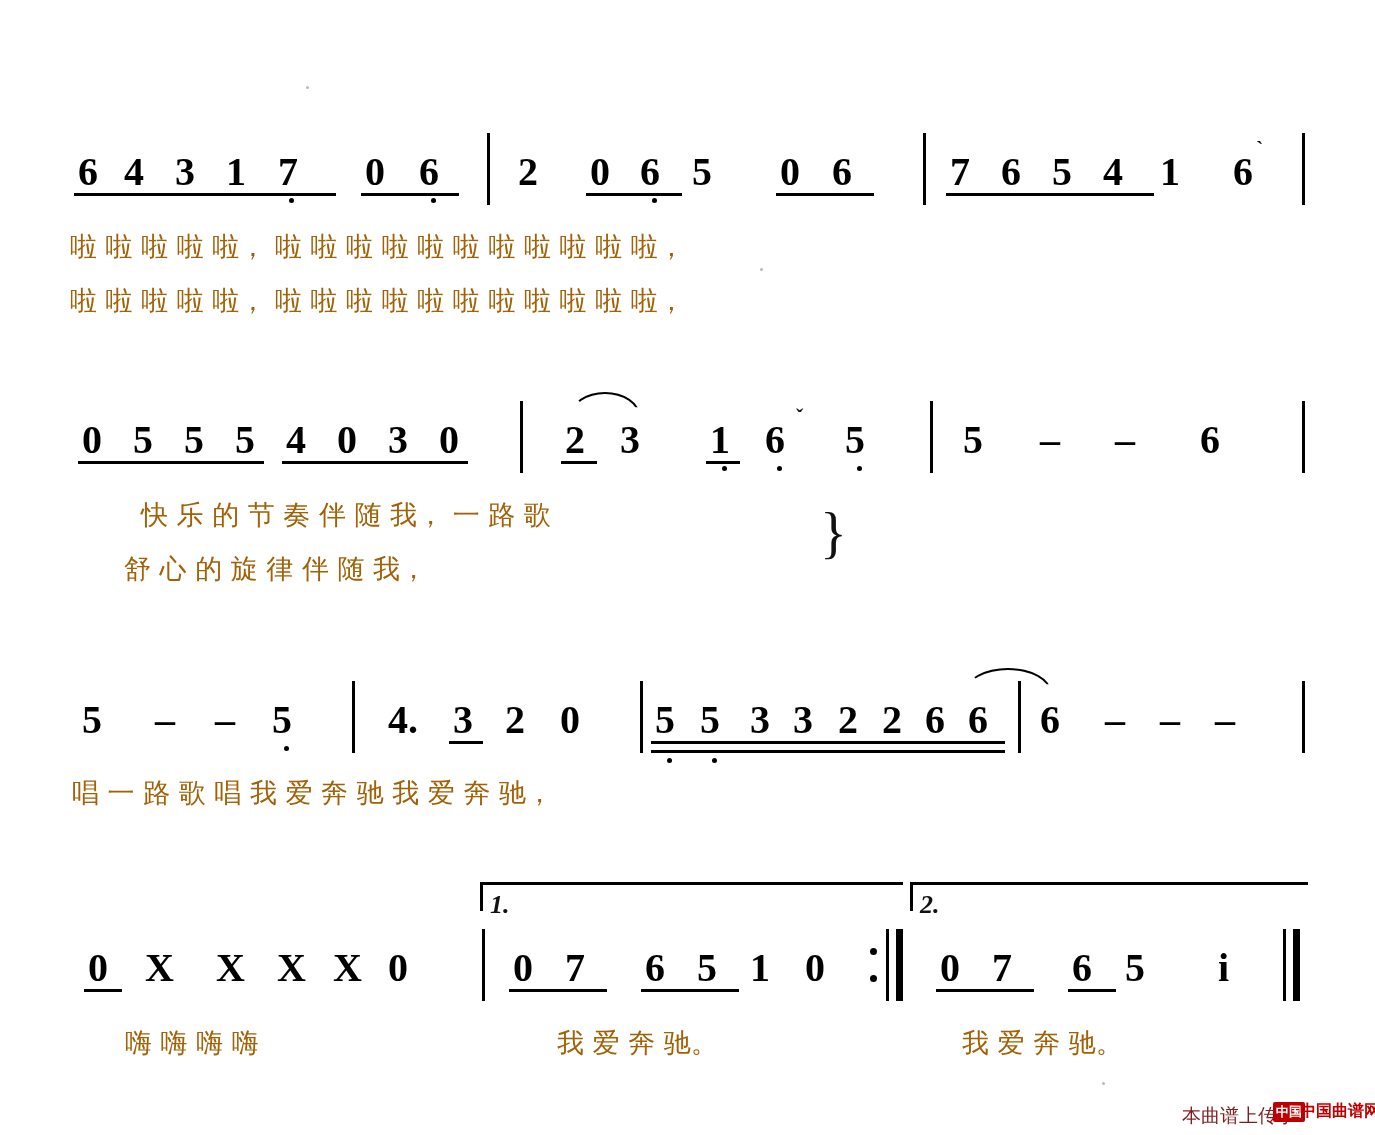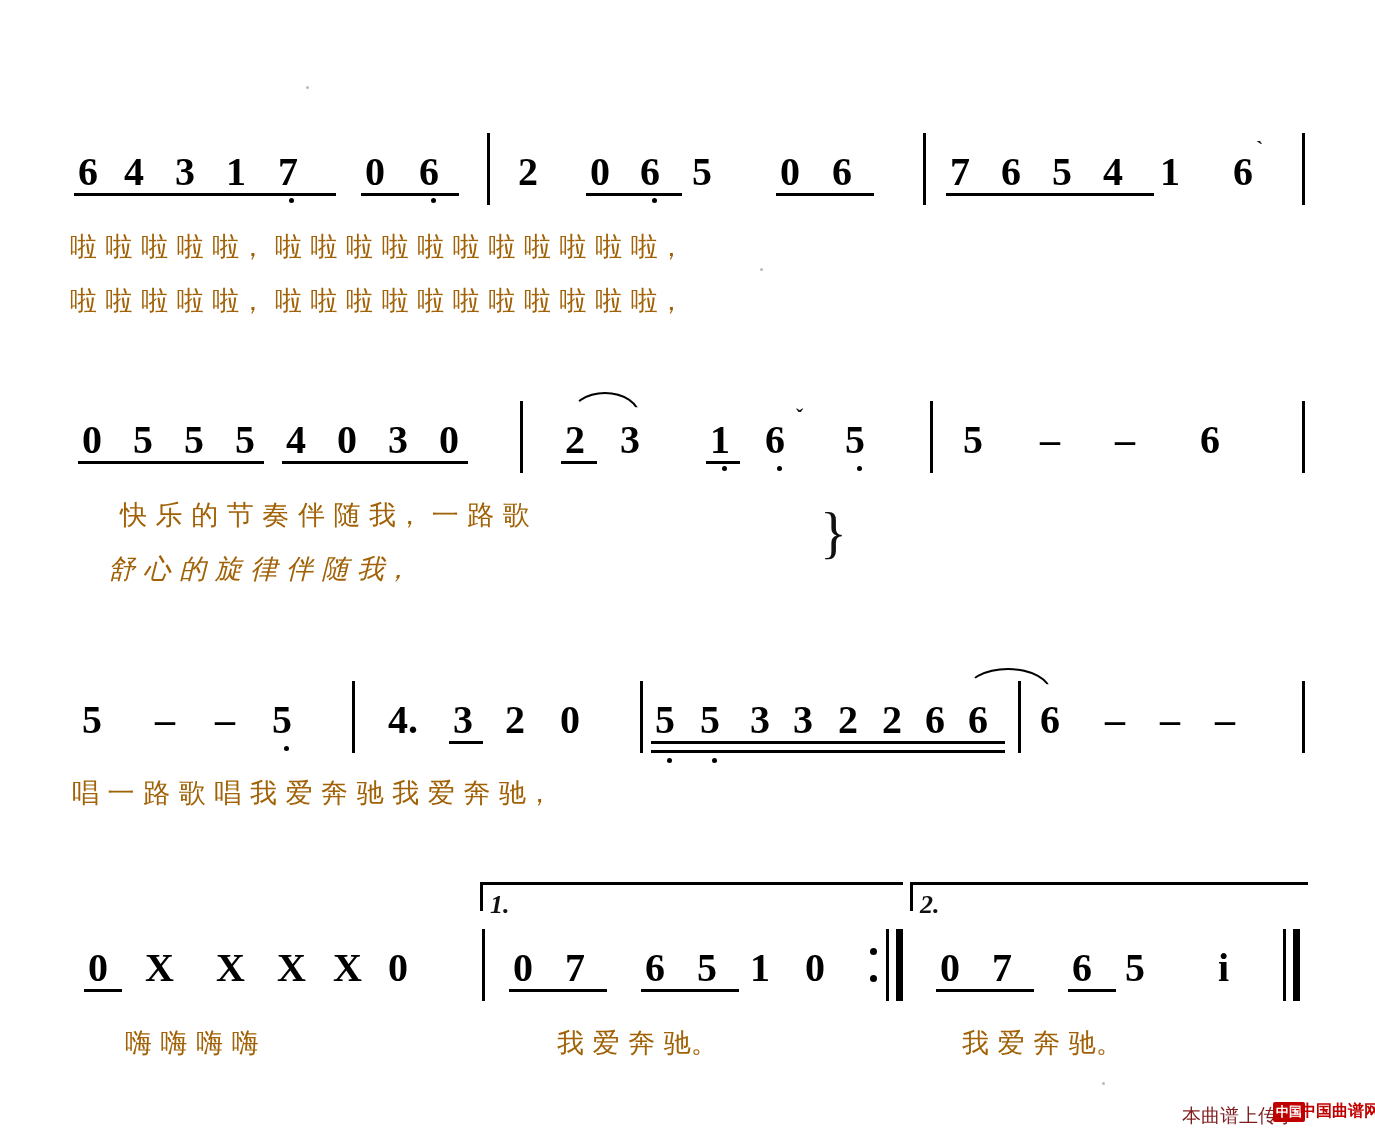--- a/index.html
+++ b/index.html
@@ -221,22 +221,22 @@
 
     <div class="barline" style="left:930px; top:401px; height:72px;"></div>
 
     <div class="note" style="left:963px; top:420px;">5</div>
     <div class="note dash" style="left:1040px; top:420px;">–</div>
     <div class="note dash" style="left:1115px; top:420px;">–</div>
     <div class="note" style="left:1200px; top:420px;">6</div>
 
     <div class="barline" style="left:1302px; top:401px; height:72px;"></div>
 
-    <div class="lyric" style="left:120px; top:500px;">快 乐 的 节  奏   伴   随 我，  一   路    歌</div>
-    <div class="lyric" style="left:108px; top:554px;font-style:italic;">舒 心 的 旋  律   伴   随 我，</div>
+    <div class="lyric" style="left:141px; top:500px;">快 乐 的 节  奏   伴   随 我，  一   路    歌</div>
+    <div class="lyric" style="left:124px; top:554px;">舒 心 的 旋  律   伴   随 我，</div>
     <div class="brace" style="left:820px; top:505px;">}</div>
   </div>
 
   <div class="sysname">
     <div class="note" style="left:82px;  top:700px;">5</div>
     <div class="note dash" style="left:155px; top:700px;">–</div>
     <div class="note dash" style="left:215px; top:700px;">–</div>
     <div class="note" style="left:272px; top:700px;">5</div>
     <div class="odot" style="left:284px; top:746px;"></div>
 

